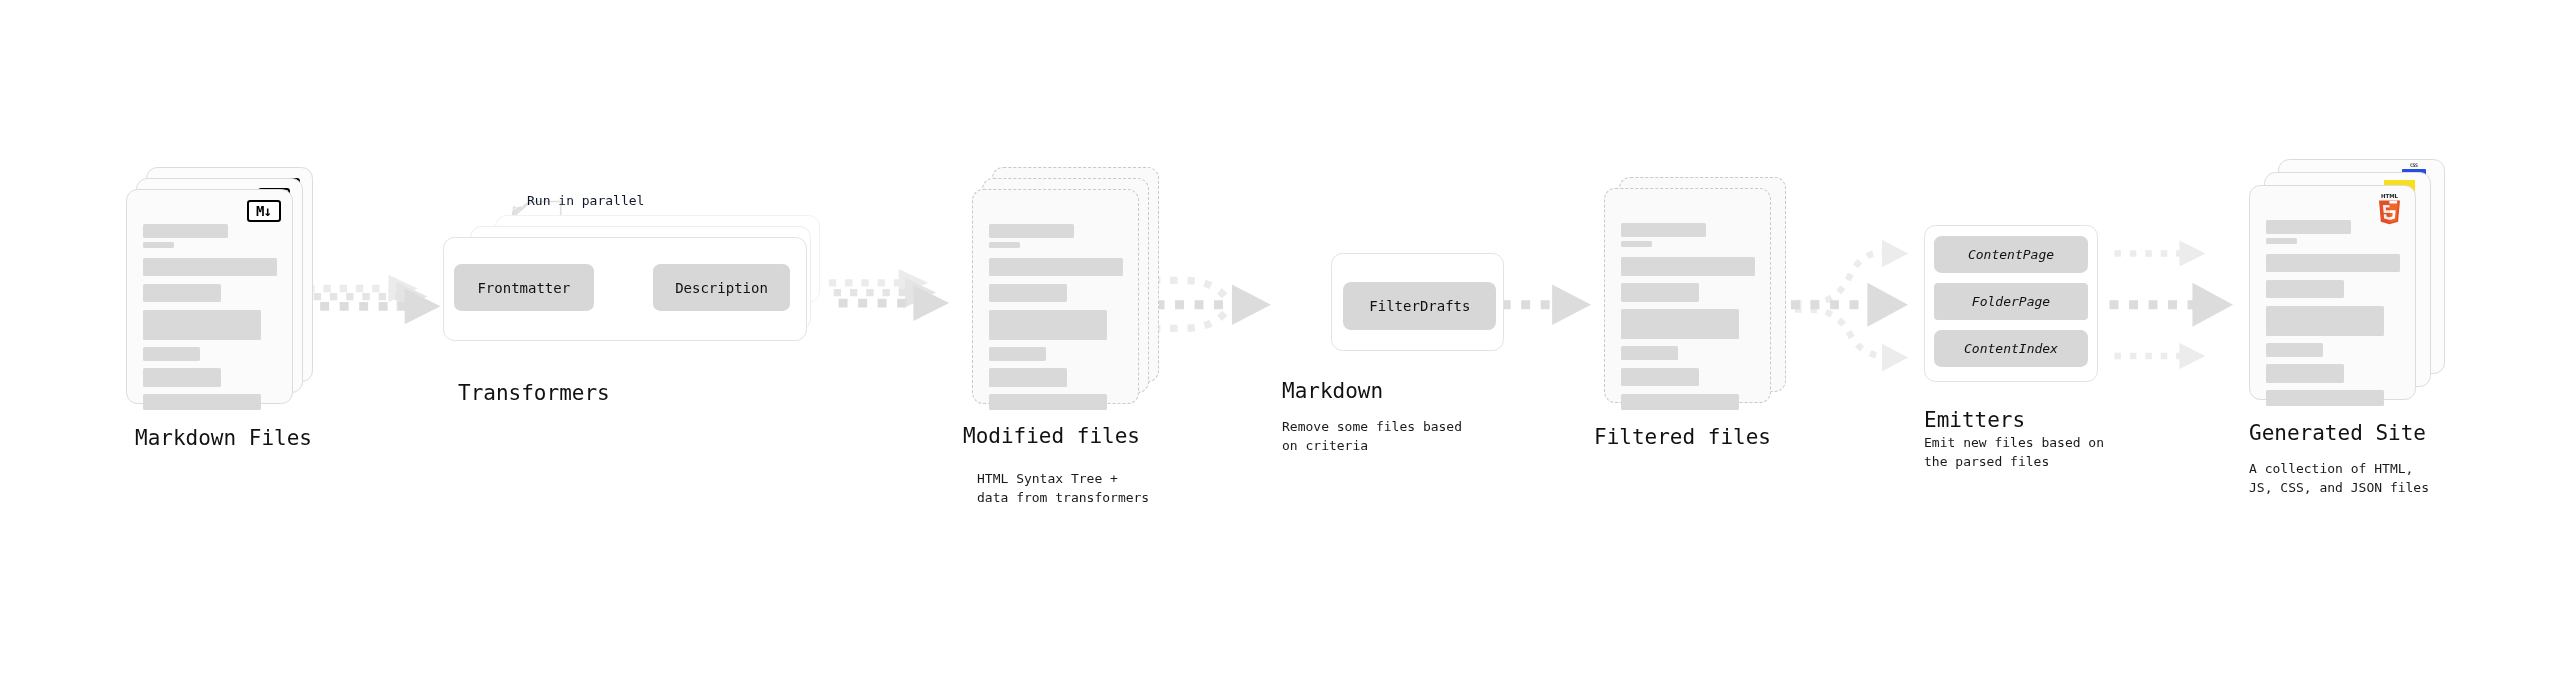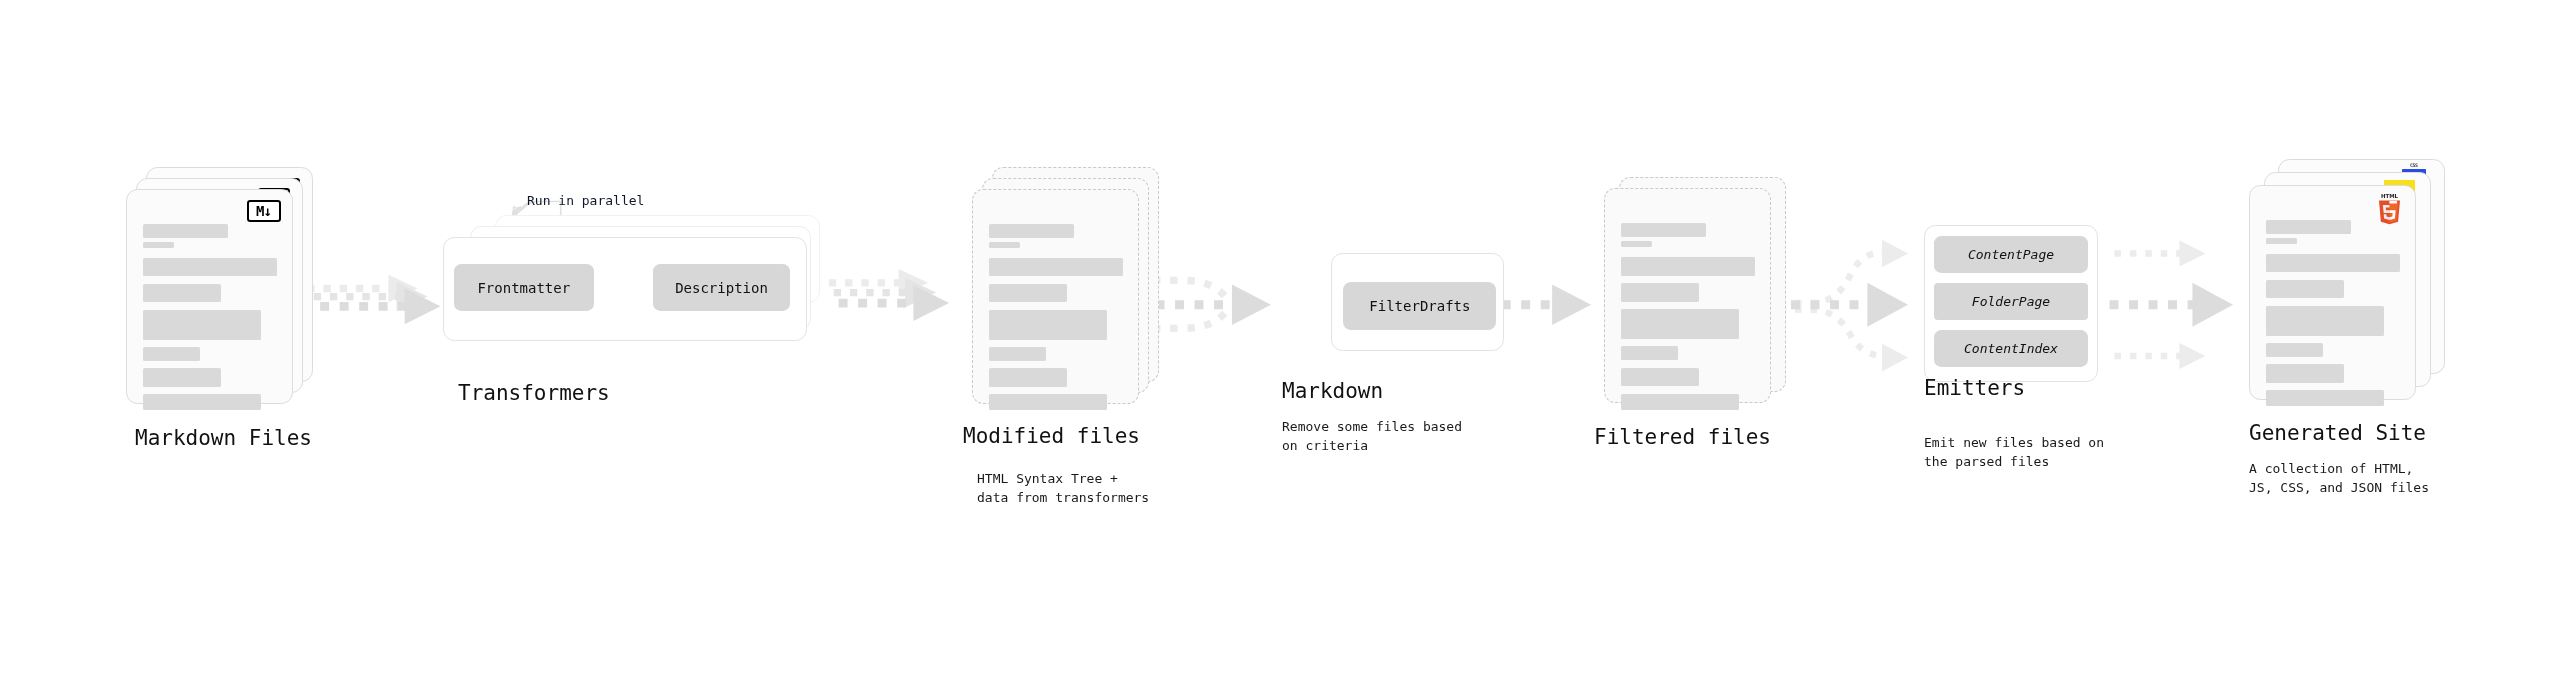--- a/index.html
+++ b/index.html
@@ -276,21 +276,21 @@
   </div>
   <div class="stage-title" style="left:1594px; top:425px;">Filtered files</div>
 
   <div class="abs" style="left:1924px; top:225px;">
     <div class="groupbox" style="left:0px; top:0px; width:174px; height:157px;font-style:italic;">
       <div class="pill" style="left:9px; top:9.8px; width:154px; height:37px; border-radius:7.3px; font-size:13px;">ContentPage</div>
       <div class="pill" style="left:9px; top:57px; width:154px; height:37px; border-radius:4px; font-size:13px;">FolderPage</div>
       <div class="pill" style="left:9px; top:104px; width:154px; height:37px; border-radius:7.3px; font-size:13px;">ContentIndex</div>
     </div>
   </div>
-  <div class="stage-title" style="left:1924px; top:376px;">Emitters</div>
+  <div class="stage-title" style="left:1924px; top:408px;">Emitters</div>
   <div class="stage-desc" style="left:1924px; top:434px;">Emit new files based on
 the parsed files</div>
 
   <div class="abs" style="left:2249px; top:159px;">
     <div class="doccard ghost" style="left:29px; top:0px;">
       <div class="css-chip"></div>
     </div>
     <div class="doccard ghost" style="left:14.6px; top:13px;">
       <div class="js-chip"></div>
     </div>

